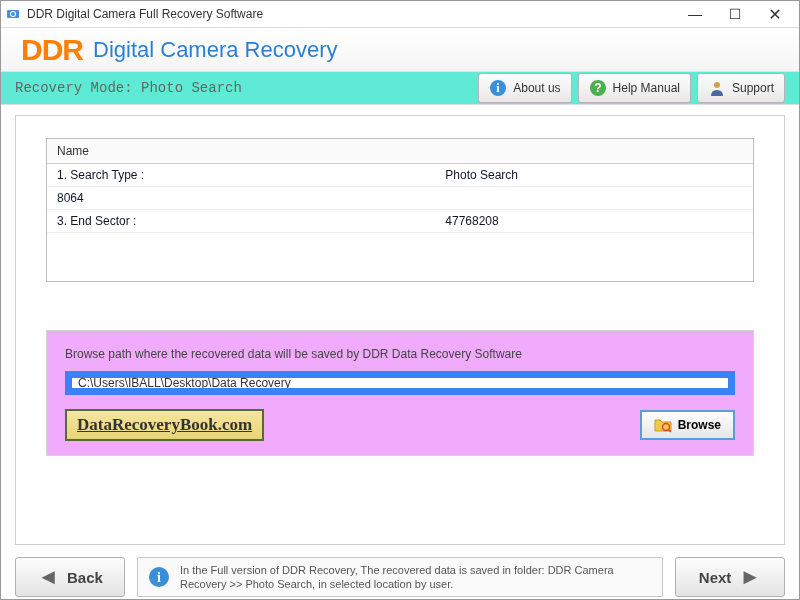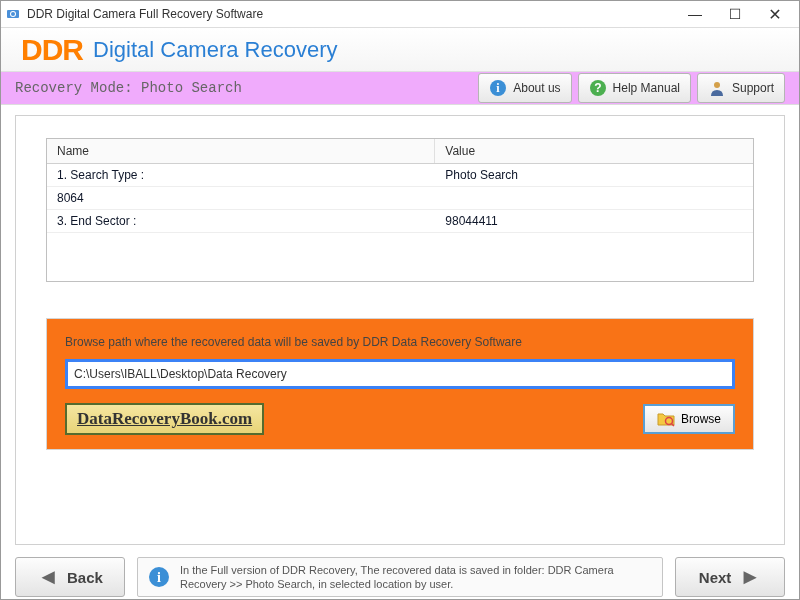--- a/index.html
+++ b/index.html
@@ -8,44 +8,44 @@
 .titlebar { height: 28px; background: #fff; display: flex; align-items: center; padding: 0 4px; border-bottom: 1px solid #ddd; }
 .titlebar-icon { width: 16px; height: 16px; margin-right: 6px; }
 .titlebar-text { font-size: 12px; color: #333; flex: 1; }
 .titlebar-controls { display: flex; gap: 0; }
 .titlebar-btn { width: 40px; height: 26px; display: flex; align-items: center; justify-content: center; font-size: 14px; color: #333; cursor: pointer; }
 .titlebar-btn.close { font-size: 16px; }
 .header { height: 56px; background: linear-gradient(#fff, #f5f5f5); display: flex; align-items: center; padding: 0 20px; border-bottom: 1px solid #e0e0e0; }
 .logo { display: flex; align-items: center; gap: 10px; }
 .logo-ddr { font-size: 30px; font-weight: bold; color: #ff7f00; font-family: Arial, sans-serif; letter-spacing: -1px; }
 .logo-title { font-size: 22px; color: #2a7fd4; font-family: Arial, sans-serif; }
-.subheader { height: 42px; background: #f0abfc; display: flex; align-items: center; padding: 0 14px; border-bottom: 1px solid #ddd; justify-content: space-between; }
+.subheader { height: 42px; background: #5eead4; display: flex; align-items: center; padding: 0 14px; border-bottom: 1px solid #ddd; justify-content: space-between; }
 .mode-text { font-size: 14px; color: #666; font-family: "Courier New", monospace; }
 .subheader-buttons { display: flex; gap: 6px; }
 .hbtn { height: 30px; padding: 0 10px; background: linear-gradient(#fdfdfd, #e8e8e8); border: 1px solid #b5b5b5; border-radius: 3px; display: flex; align-items: center; gap: 6px; font-size: 12px; color: #333; cursor: pointer; }
 .hbtn-icon { width: 18px; height: 18px; display: flex; align-items: center; justify-content: center; }
 .content { flex: 1; padding: 10px 14px; background: #fff; }
 .panel { border: 1px solid #d0d0d0; height: 430px; padding: 22px 30px 14px; background: #fff; position: relative; }
 .table { border: 1px solid #c0c0c0; width: 100%; font-size: 12px; }
 .table-header { display: flex; background: #fafafa; border-bottom: 1px solid #d0d0d0; }
 .th { padding: 5px 10px; color: #333; border-right: 1px solid #e0e0e0; }
 .th:last-child { border-right: none; }
 .table-body { background: #fff; }
 .tr { display: flex; border-bottom: 1px solid #eee; }
 .td { padding: 4px 10px; color: #0f172a; }
 .col-name { width: 55%; }
 .col-value { width: 45%; }
 .tr-empty { height: 24px; border-bottom: none; }
 .tr-empty:first-of-type { border-bottom: 1px solid #eee; }
-.browse-section { margin-top: 36px; border: 1px solid #d5d5d5; padding: 16px 18px 14px; background: #f97316; }
+.browse-section { margin-top: 48px; border: 1px solid #d5d5d5; padding: 16px 18px 14px; background: #f0abfc; }
 .browse-label { font-size: 12px; color: #444; margin-bottom: 10px; }
-.path-input { width: 100%; height: 30px; border: 3px solid #3b82f6; padding: 0 6px; font-size: 12px; color: #333; background: #fff; }
+.path-input { width: 100%; height: 24px; border: 7px solid #3b82f6; padding: 0 6px; font-size: 12px; color: #333; background: #fff; }
 .browse-row { display: flex; justify-content: space-between; align-items: center; margin-top: 14px; }
 .promo { border: 2px solid #556b2f; background: linear-gradient(#f5e6a0, #e8d478); padding: 4px 10px; font-family: "Times New Roman", serif; font-size: 17px; font-weight: bold; color: #333; text-decoration: underline; }
-.browse-btn { height: 30px; padding: 0 12px; background: linear-gradient(#fdfdfd, #e6e6e6); border: 2px solid #5a9fd4; display: flex; align-items: center; gap: 6px; font-size: 12px; cursor: pointer; }
+.browse-btn { height: 30px; padding: 0 12px; background: linear-gradient(#fdfdfd, #e6e6e6); border: 2px solid #5a9fd4; display: flex; align-items: center; gap: 6px; font-size: 12px; cursor: pointer; font-weight: bold; }
 .footer { height: 56px; display: flex; align-items: center; padding: 0 14px; gap: 12px; background: #fff; }
 .nav-btn { height: 40px; width: 110px; background: linear-gradient(#fdfdfd, #e4e4e4); border: 1px solid #b0b0b0; border-radius: 3px; display: flex; align-items: center; justify-content: center; gap: 8px; font-size: 15px; font-weight: bold; color: #444; cursor: pointer; }
 .info-box { flex: 1; height: 40px; border: 1px solid #c5c5c5; border-radius: 2px; display: flex; align-items: center; padding: 0 10px; gap: 10px; background: #fafafa; }
 .info-text { font-size: 11px; color: #555; line-height: 1.3; }
 .arrow { font-size: 22px; color: #666; font-weight: bold; }
 svg { display: block; }
 </style>
 </head>
 <body>
 
@@ -104,33 +104,32 @@
         <span>Support</span>
       </div>
     </div>
   </div>
 
   <div class="content">
     <div class="panel">
       <div class="table">
         <div class="table-header">
           <div class="th col-name">Name</div>
-          <div class="th col-value">Value</div>
         </div>
         <div class="table-body">
           <div class="tr">
             <div class="td col-name">1. Search Type :</div>
             <div class="td col-value">Photo Search</div>
           </div>
           <div class="tr">
             <div class="td col-value">8064</div>
           </div>
           <div class="tr">
             <div class="td col-name">3. End Sector :</div>
-            <div class="td col-value">98044411</div>
+            <div class="td col-value">47768208</div>
           </div>
           <div class="tr tr-empty"></div>
           <div class="tr tr-empty"></div>
         </div>
       </div>
 
       <div class="browse-section">
         <div class="browse-label">Browse path where the recovered data will be saved by DDR Data Recovery Software</div>
         <input class="path-input" type="text" readonly="" value="C:\Users\IBALL\Desktop\Data Recovery" style="">
         <div class="browse-row">

